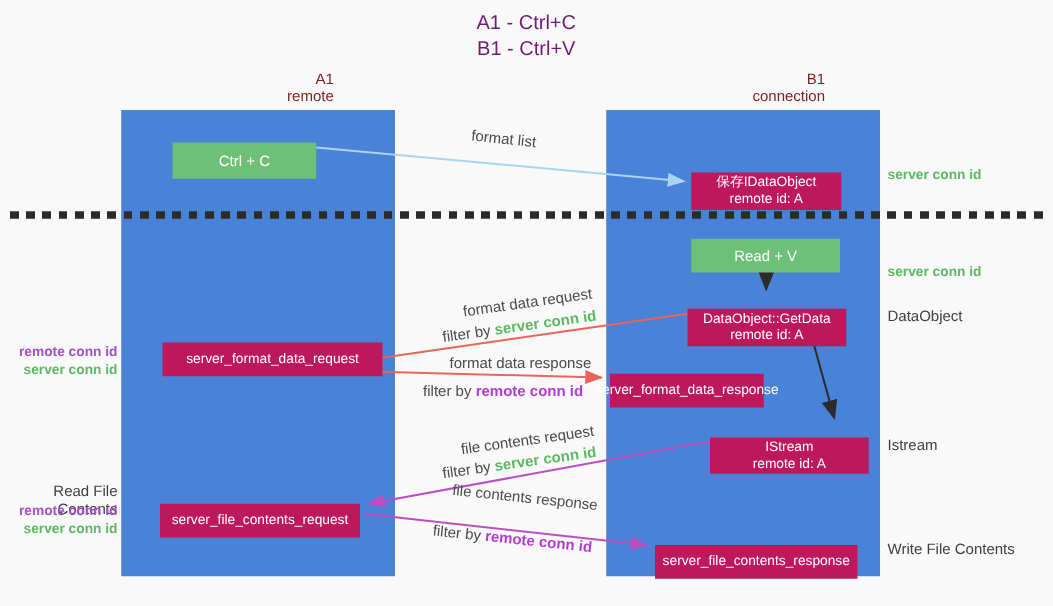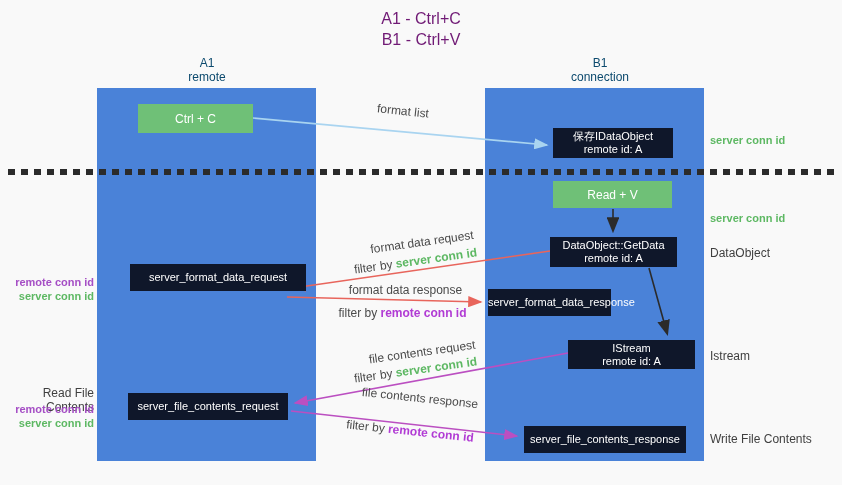--- a/index.html
+++ b/index.html
@@ -1,34 +1,34 @@
 <!DOCTYPE html>
 <html><head>
 <meta charset="utf-8">
 <style>
   html,body{margin:0;padding:0;background:#f9f9f9;font-family:"Liberation Sans","DejaVu Sans",sans-serif;}
   .canvas{position:relative;width:842px;height:485px;background:#f9f9f9;overflow:hidden;}
 
   .title{position:absolute;left:0;top:8px;width:842px;text-align:center;color:#701a75;font-size:16px;line-height:21px;z-index:4;}
 
-  .lifeline-header{position:absolute;text-align:center;color:#0c4a6e;font-size:12px;line-height:14px;z-index:4;}
+  .lifeline-header{position:absolute;text-align:right;color:#7f1d1d;font-size:12px;line-height:14px;z-index:4;}
   .lifeline-header.left{left:147px;top:56px;width:120px;}
   .lifeline-header.right{left:540px;top:56px;width:120px;}
 
   .lifeline{position:absolute;top:88px;height:373px;width:219px;background:#4a82d8;z-index:1;}
   .lifeline.left{left:97px;}
   .lifeline.right{left:485px;}
 
   .divider{position:absolute;left:8px;top:169px;width:827px;height:6px;z-index:2;
     background:repeating-linear-gradient(90deg,#2b2b2b 0 7px,transparent 7px 13px);}
 
   .box{position:absolute;z-index:3;display:flex;flex-direction:column;justify-content:center;
-       text-align:center;color:#ffffff;}
+       align-items:center;text-align:center;color:#ffffff;margin-top:10px;}
   .box.green{background:#6fc077;font-size:12px;}
-  .box.orange{background:#0f172a;font-size:11px;line-height:13px;}
+  .box.orange{background:#be185d;font-size:11px;line-height:13px;}
 
   .side-label{position:absolute;z-index:4;font-size:12px;color:#3f3f3f;line-height:14px;}
   .side-label.left-col{left:0;width:94px;text-align:right;}
   .side-label.right-col{left:710px;width:130px;text-align:left;}
   .conn-green{color:#5db863;font-weight:bold;font-size:11px;}
   .conn-purple{color:#a54ec5;font-weight:bold;font-size:11px;}
   .conn-magenta{color:#b13bd4;font-weight:bold;}
 
   .flow-label{position:absolute;z-index:4;font-size:12px;color:#4a4a4a;text-align:center;white-space:nowrap;}
   .rot-up{transform:rotate(-8deg);}
@@ -123,21 +123,21 @@
     <span>server_file_contents_request</span>
   </div>
 
   <div class="flow-label rot-down" style="left:358px;top:104px;width:90px;">format list</div>
 
   <div class="flow-label rot-up" style="left:352px;top:235px;width:140px;">format data request</div>
   <div class="flow-label rot-up" style="left:338px;top:254px;width:155px;">
     <span>filter by </span><span class="conn-green" style="font-size:12px;">server conn id</span>
   </div>
 
-  <div class="flow-label" style="left:338px;top:283px;width:135px;">format data response</div>
+  <div class="flow-label" style="left:338px;top:283px;width:135px;text-align:right;">format data response</div>
   <div class="flow-label" style="left:325px;top:306px;width:155px;">
     <span>filter by </span><span class="conn-magenta">remote conn id</span>
   </div>
 
   <div class="flow-label rot-up" style="left:352px;top:345px;width:140px;">file contents request</div>
   <div class="flow-label rot-up" style="left:338px;top:363px;width:155px;">
     <span>filter by </span><span class="conn-green" style="font-size:12px;">server conn id</span>
   </div>
 
   <div class="flow-label rot-down" style="left:345px;top:391px;width:150px;">file contents response</div>

